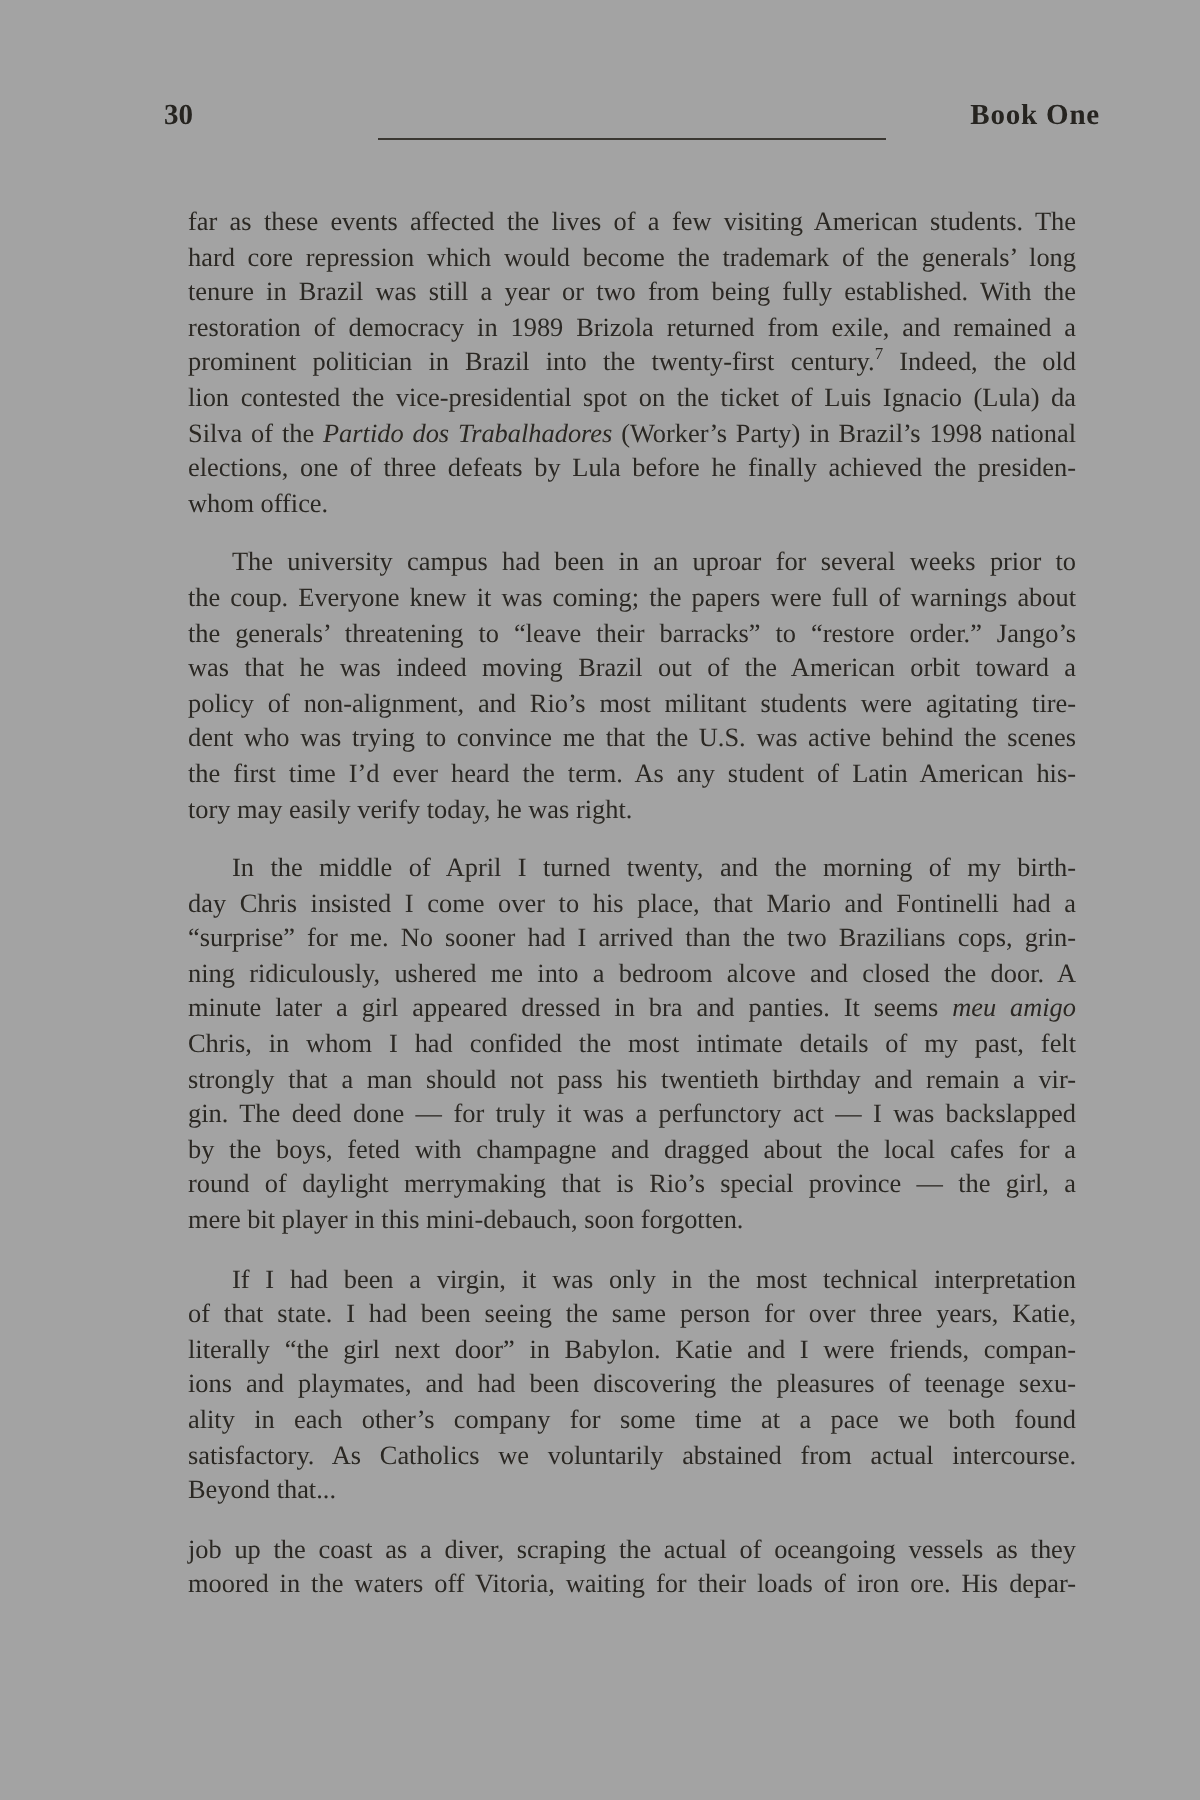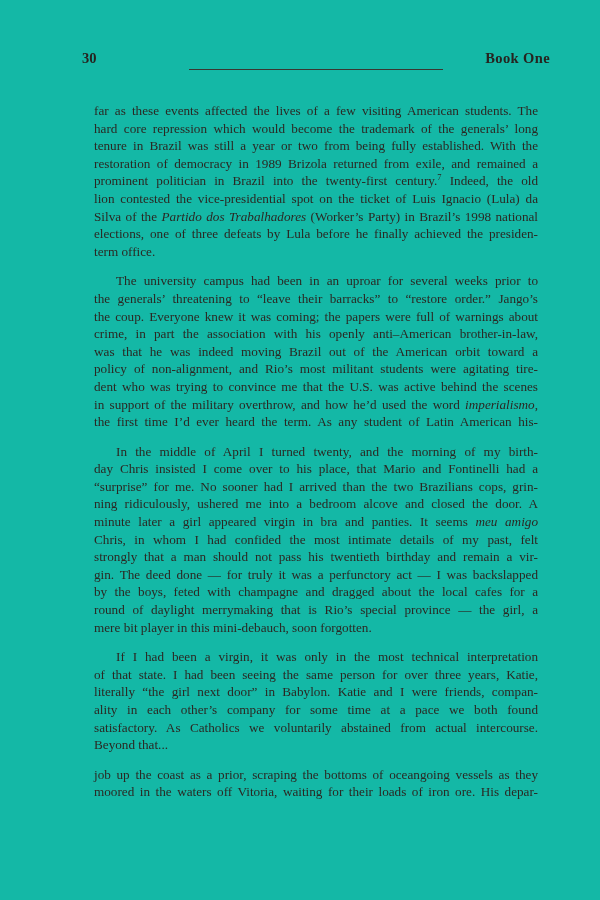--- a/index.html
+++ b/index.html
@@ -4,21 +4,21 @@
 <style>
   html, body {
     margin: 0;
     padding: 0;
     background: #ffffff;
   }
   .page {
     position: relative;
     width: 600px;
     height: 900px;
-    background: #14b8a6;
+    background: #a3a3a3;
     overflow: hidden;
     font-family: "Liberation Serif", "DejaVu Serif", serif;
     color: #2b2823;
   }
   .page-header {
     position: absolute;
     top: 50px;
     left: 82px;
     width: 468px;
     height: 24px;
@@ -80,52 +80,52 @@
   <div class="text-block">
       <div class="paragraph">
         <div class="line fj"><span>far as these events affected the lives of a few visiting American students. The</span></div>
         <div class="line fj"><span>hard core repression which would become the trademark of the generals’ long</span></div>
         <div class="line fj"><span>tenure in Brazil was still a year or two from being fully established. With the</span></div>
         <div class="line fj"><span>restoration of democracy in 1989 Brizola returned from exile, and remained a</span></div>
         <div class="line fj"><span>prominent politician in Brazil into the twenty-first century.</span><sup>7</sup><span> Indeed, the old</span></div>
         <div class="line fj"><span>lion contested the vice-presidential spot on the ticket of Luis Ignacio (Lula) da</span></div>
         <div class="line fj"><span>Silva of the </span><em>Partido dos Trabalhadores</em><span> (Worker’s Party) in Brazil’s 1998 national</span></div>
         <div class="line fj"><span>elections, one of three defeats by Lula before he finally achieved the presiden-</span></div>
-        <div class="line"><span>term office.</span></div>
+        <div class="line"><span>whom office.</span></div>
       </div>
       <div class="paragraph">
         <div class="line fj ind"><span>The university campus had been in an uproar for several weeks prior to</span></div>
+        <div class="line fj"><span>the coup. Everyone knew it was coming; the papers were full of warnings about</span></div>
         <div class="line fj"><span>the generals’ threatening to “leave their barracks” to “restore order.” Jango’s</span></div>
-        <div class="line fj"><span>the coup. Everyone knew it was coming; the papers were full of warnings about</span></div>
-        <div class="line fj"><span>crime, in part the association with his openly anti–American brother-in-law,</span></div>
         <div class="line fj"><span>was that he was indeed moving Brazil out of the American orbit toward a</span></div>
         <div class="line fj"><span>policy of non-alignment, and Rio’s most militant students were agitating tire-</span></div>
         <div class="line fj"><span>dent who was trying to convince me that the U.S. was active behind the scenes</span></div>
-        <div class="line fj"><span>in support of the military overthrow, and how he’d used the word </span><em>imperialismo</em><span>,</span></div>
         <div class="line fj"><span>the first time I’d ever heard the term. As any student of Latin American his-</span></div>
+        <div class="line"><span>tory may easily verify today, he was right.</span></div>
       </div>
       <div class="paragraph">
         <div class="line fj ind"><span>In the middle of April I turned twenty, and the morning of my birth-</span></div>
         <div class="line fj"><span>day Chris insisted I come over to his place, that Mario and Fontinelli had a</span></div>
         <div class="line fj"><span>“surprise” for me. No sooner had I arrived than the two Brazilians cops, grin-</span></div>
         <div class="line fj"><span>ning ridiculously, ushered me into a bedroom alcove and closed the door. A</span></div>
-        <div class="line fj"><span>minute later a girl appeared virgin in bra and panties. It seems </span><em>meu amigo</em></div>
+        <div class="line fj"><span>minute later a girl appeared dressed in bra and panties. It seems </span><em>meu amigo</em></div>
         <div class="line fj"><span>Chris, in whom I had confided the most intimate details of my past, felt</span></div>
         <div class="line fj"><span>strongly that a man should not pass his twentieth birthday and remain a vir-</span></div>
         <div class="line fj"><span>gin. The deed done — for truly it was a perfunctory act — I was backslapped</span></div>
         <div class="line fj"><span>by the boys, feted with champagne and dragged about the local cafes for a</span></div>
         <div class="line fj"><span>round of daylight merrymaking that is Rio’s special province — the girl, a</span></div>
         <div class="line"><span>mere bit player in this mini-debauch, soon forgotten.</span></div>
       </div>
       <div class="paragraph">
         <div class="line fj ind"><span>If I had been a virgin, it was only in the most technical interpretation</span></div>
         <div class="line fj"><span>of that state. I had been seeing the same person for over three years, Katie,</span></div>
         <div class="line fj"><span>literally “the girl next door” in Babylon. Katie and I were friends, compan-</span></div>
+        <div class="line fj"><span>ions and playmates, and had been discovering the pleasures of teenage sexu-</span></div>
         <div class="line fj"><span>ality in each other’s company for some time at a pace we both found</span></div>
         <div class="line fj"><span>satisfactory. As Catholics we voluntarily abstained from actual intercourse.</span></div>
         <div class="line"><span>Beyond that...</span></div>
       </div>
       <div class="paragraph">
-        <div class="line fj"><span>job up the coast as a prior, scraping the bottoms of oceangoing vessels as they</span></div>
+        <div class="line fj"><span>job up the coast as a diver, scraping the actual of oceangoing vessels as they</span></div>
         <div class="line fj"><span>moored in the waters off Vitoria, waiting for their loads of iron ore. His depar-</span></div>
       </div>
     </div>
 </div>
 
 </body></html>

